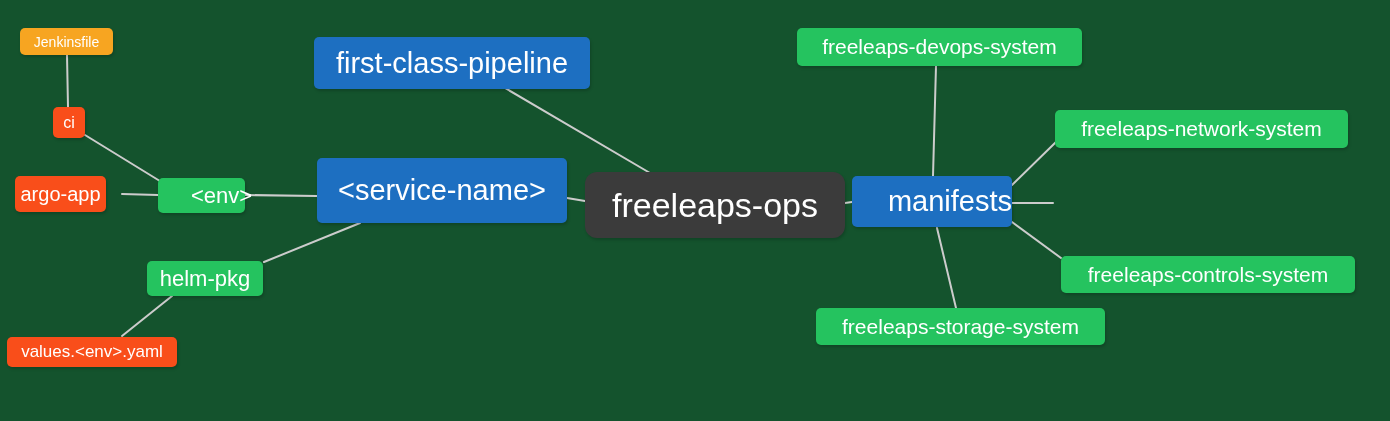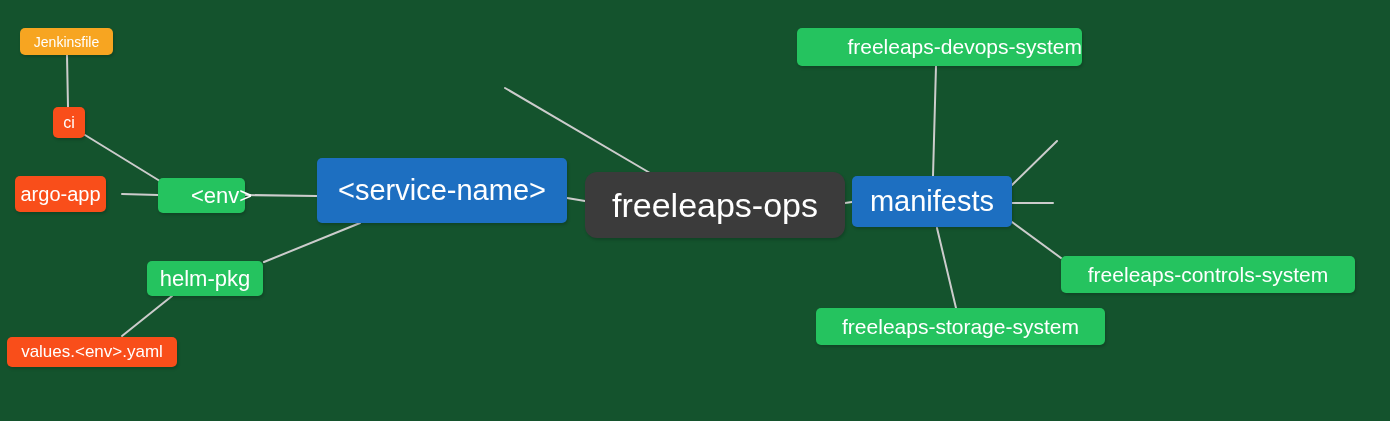--- a/index.html
+++ b/index.html
@@ -85,37 +85,43 @@
   </div>
 
   <div class="node green" style="left:147px; top:261px; width:116px; height:35px; font-size:22px;">
     <span>helm-pkg</span>
   </div>
 
   <div class="node red" style="left:7px;   top:337px; width:170px; height:30px; font-size:17px;">
     <span>values.&lt;env&gt;.yaml</span>
   </div>
 
+  <div class="node blue" style="left:314px; top:37px;  width:276px; height:52px; font-size:29px;">
+    <span>first-class-pipeline</span>
+  </div>
 
   <div class="node blue" style="left:317px; top:158px; width:250px; height:65px; font-size:29px;">
     <span>&lt;service-name&gt;</span>
   </div>
 
   <div class="node dark" style="left:585px; top:172px; width:260px; height:66px; font-size:34px;">
     <span>freeleaps-ops</span>
   </div>
 
-  <div class="node blue" style="left:852px; top:176px; width:160px; height:51px; font-size:29px;">
+  <div class="node blue" style="left:852px; top:176px; width:160px; height:51px; font-size:29px;justify-content:flex-end;">
     <span>manifests</span>
   </div>
 
-  <div class="node green" style="left:797px; top:28px;  width:285px; height:38px; font-size:21px;justify-content:flex-end;">
+  <div class="node green" style="left:797px; top:28px;  width:285px; height:38px; font-size:21px;">
     <span>freeleaps-devops-system</span>
   </div>
 
+  <div class="node green" style="left:1055px;top:110px; width:293px; height:38px; font-size:21px;">
+    <span>freeleaps-network-system</span>
+  </div>
 
 
   <div class="node green" style="left:816px; top:308px; width:289px; height:37px; font-size:21px;">
     <span>freeleaps-storage-system</span>
   </div>
 
   <div class="node green" style="left:1061px;top:256px; width:294px; height:37px; font-size:21px;">
     <span>freeleaps-controls-system</span>
   </div>
 

